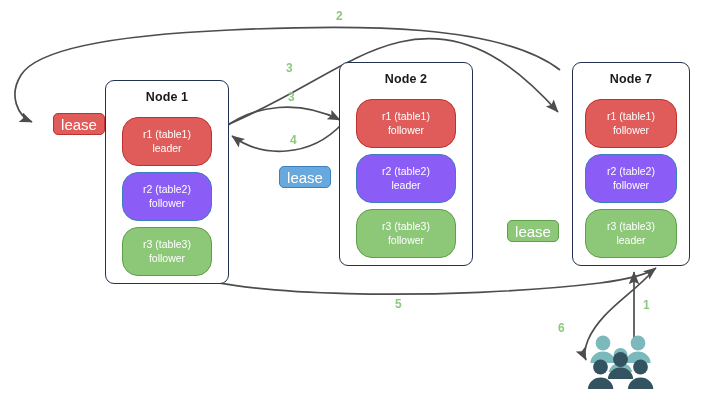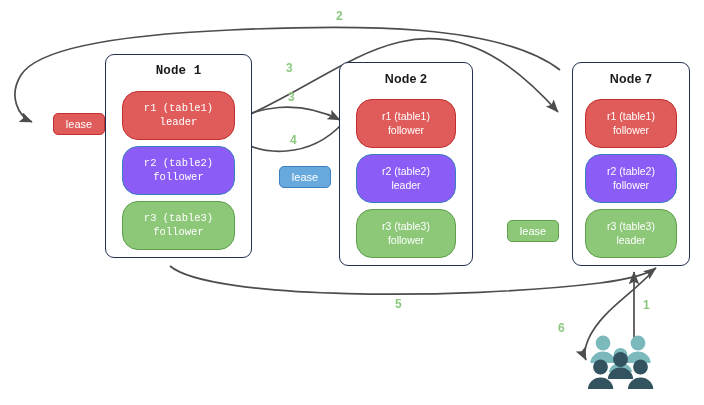--- a/index.html
+++ b/index.html
@@ -65,21 +65,21 @@
 
   .lease {
     position: absolute;
     height: 22px;
     border-radius: 5px;
     box-sizing: border-box;
     display: flex;
     align-items: center;
     justify-content: center;
     color: #ffffff;
-    font-size: 11px;
+    font-size: 15px;
   }
   .lease.l-red   { background: #df5c5a; border: 1.4px solid #c0302e; }
   .lease.l-blue  { background: #68a9dd; border: 1.4px solid #3b7fbd; }
   .lease.l-green { background: #8cc878; border: 1.4px solid #5e9f4c; }
 
   .step-label {
     position: absolute;
     font-size: 12px;
     font-weight: bold;
     color: #8cc97f;
@@ -132,21 +132,21 @@
   <div class="lease l-red" style="left:53px; top:113px; width:52px;">
     <span>lease</span>
   </div>
   <div class="lease l-blue" style="left:279px; top:166px; width:52px;">
     <span>lease</span>
   </div>
   <div class="lease l-green" style="left:507px; top:220px; width:52px;">
     <span>lease</span>
   </div>
 
-  <div class="node-box" style="left:105px; top:54px; width:147px; height:204px;font-family:Liberation Mono, monospace;">
+  <div class="node-box" style="left:105px; top:80px; width:124px; height:204px;">
     <div class="node-title">Node 1</div>
     <div class="replica r-red" style="top:36px;">
       <span class="rl">r1 (table1)</span>
       <span class="rl">leader</span>
     </div>
     <div class="replica r-blue" style="top:91px;">
       <span class="rl">r2 (table2)</span>
       <span class="rl">follower</span>
     </div>
     <div class="replica r-green" style="top:146px;">

